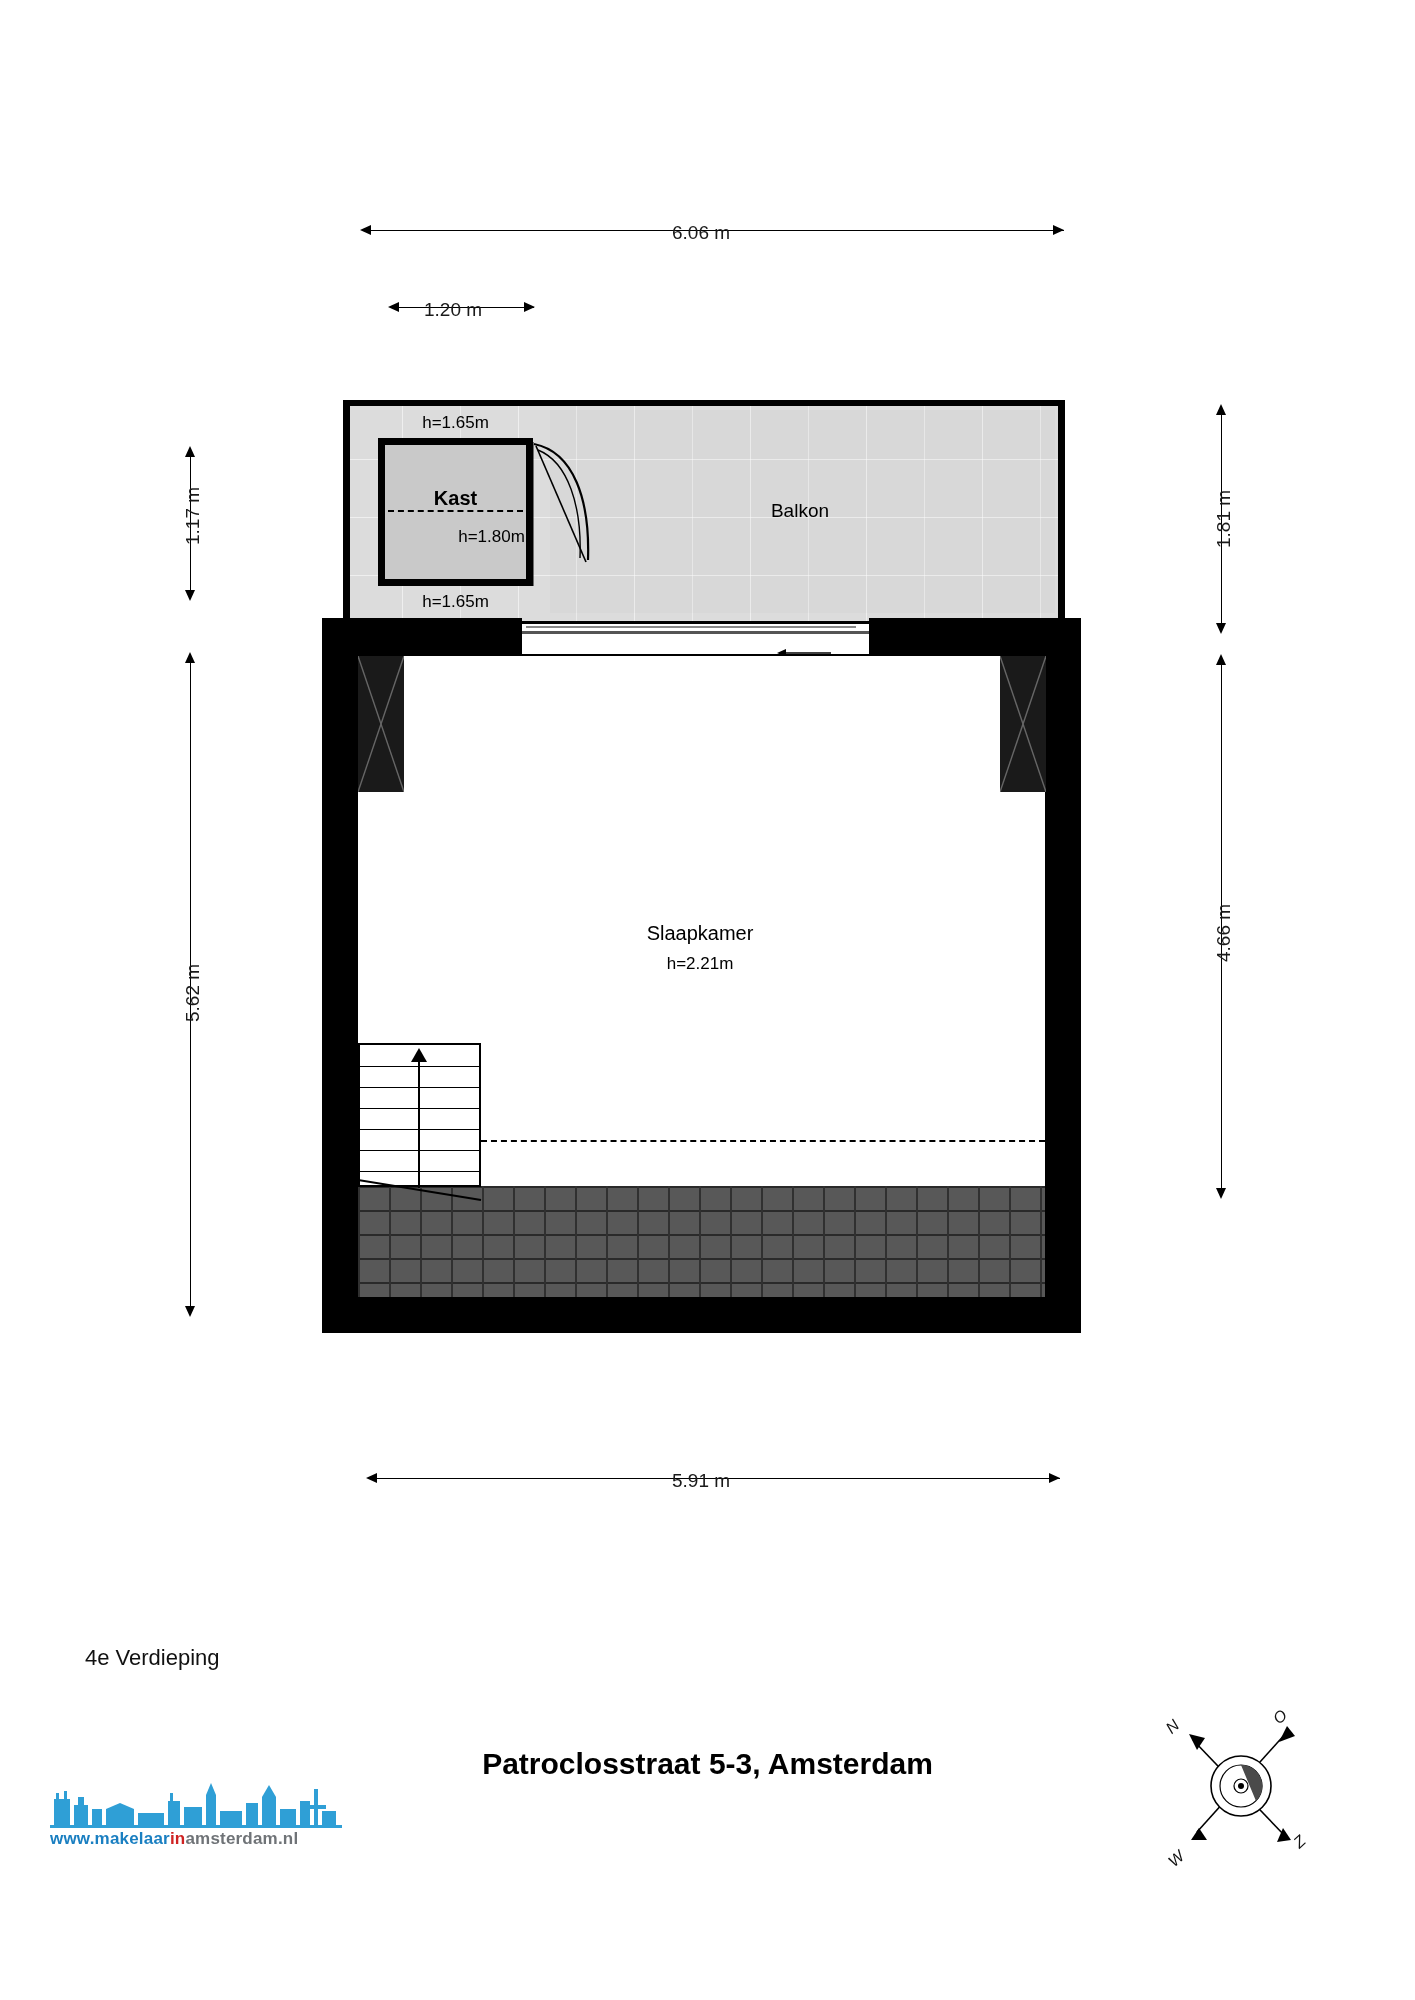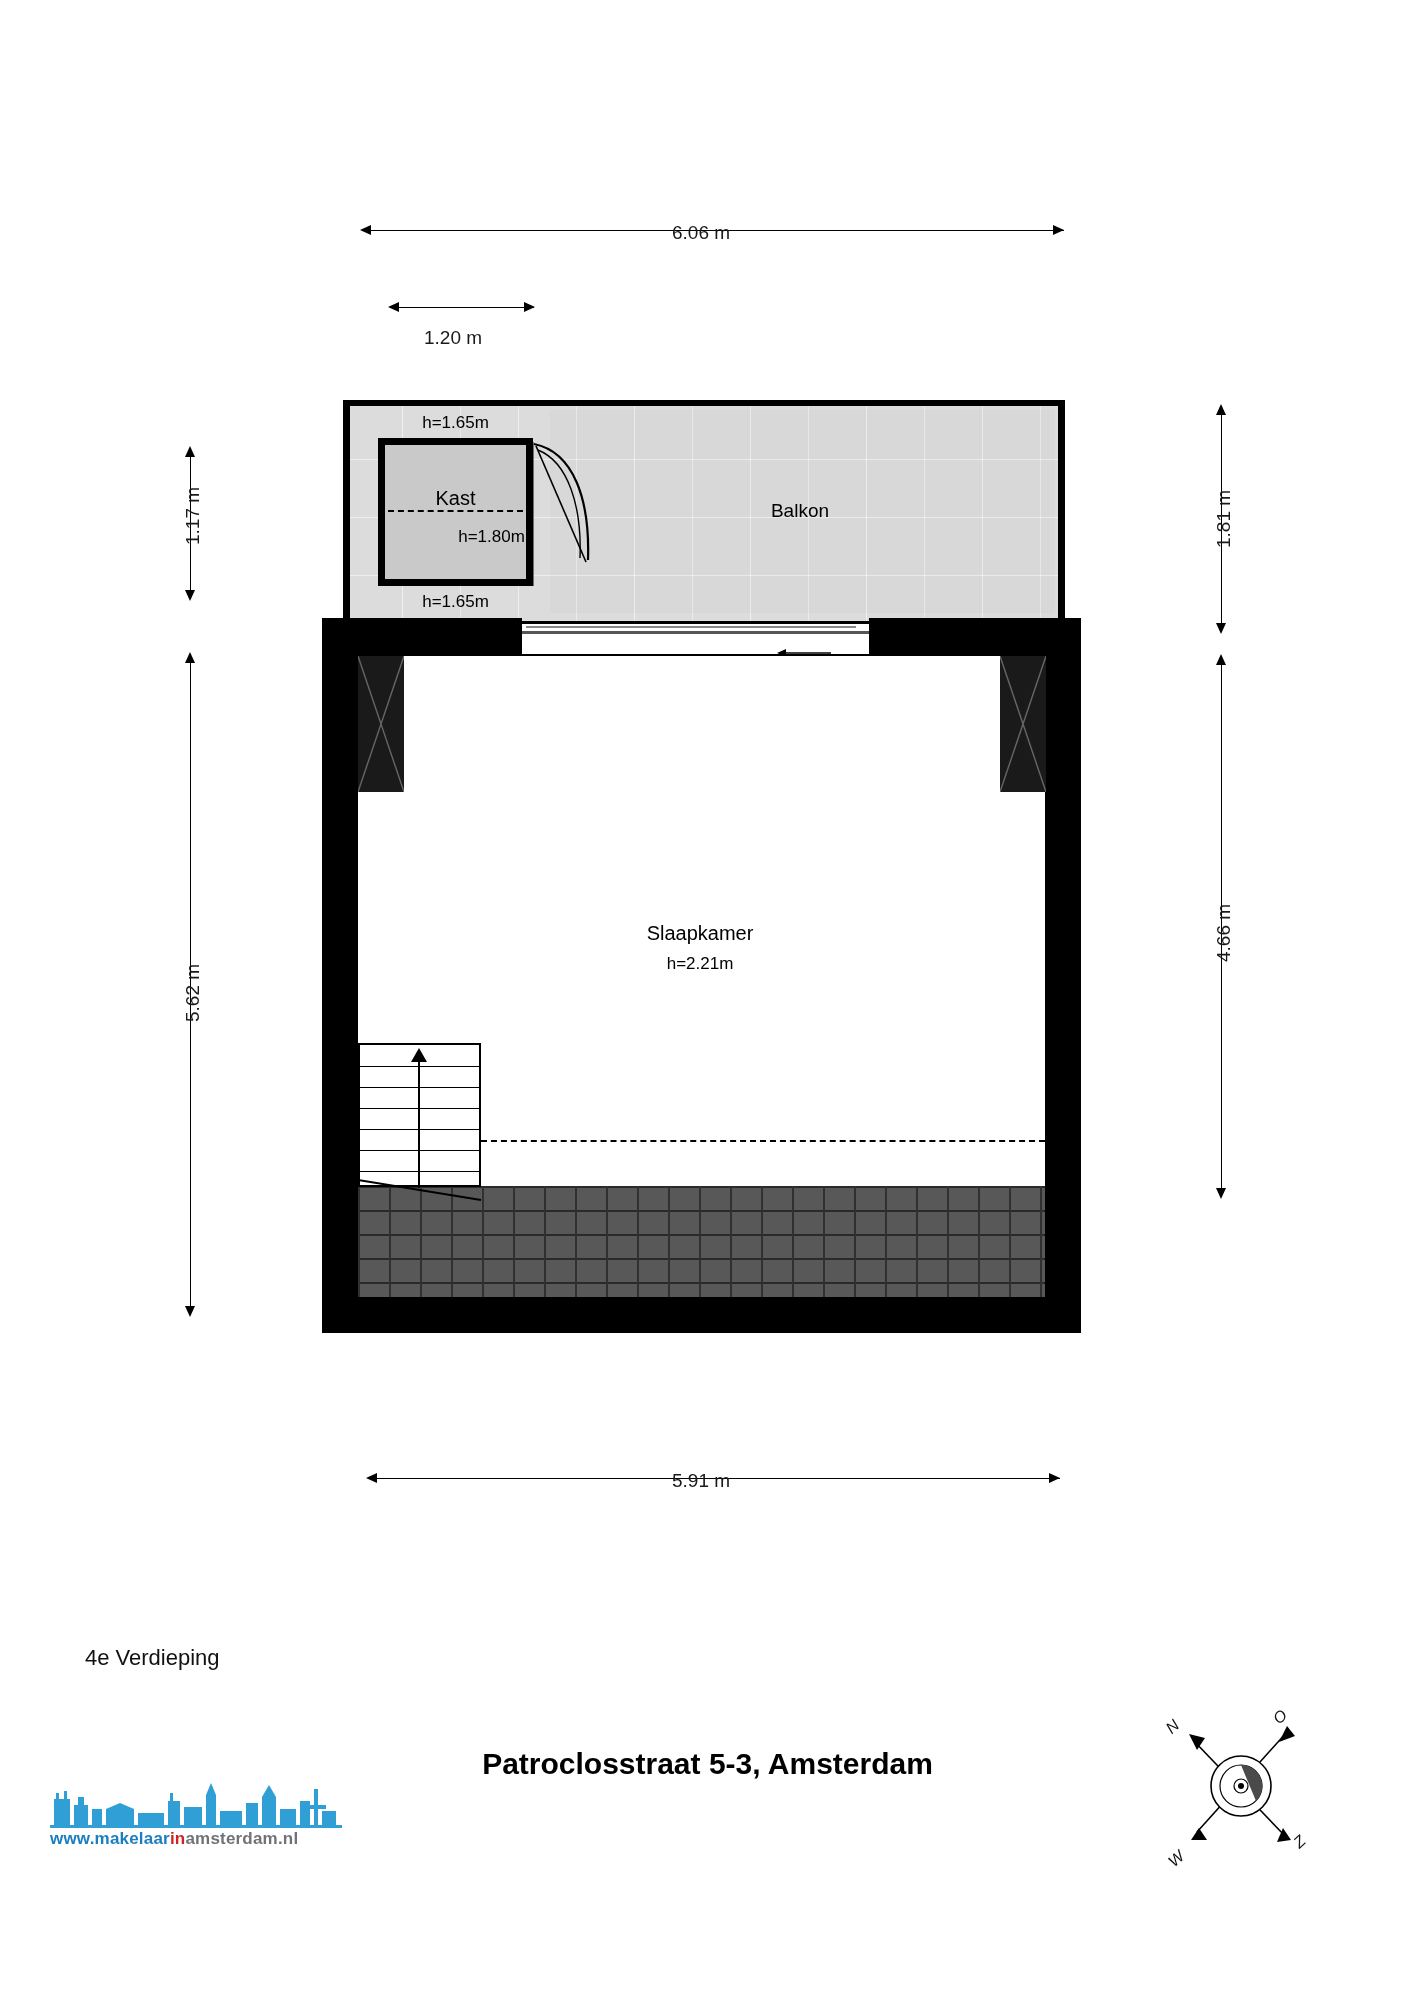--- a/index.html
+++ b/index.html
@@ -197,21 +197,21 @@
 <div class="page">
 
   <div class="dim-line-h" style="left:364px; top:230px; width:700px;"></div>
   <div class="arrow arrow-left" style="left:360px; top:225px;"></div>
   <div class="arrow arrow-right" style="left:1053px; top:225px;"></div>
   <div class="dim-label" style="left:672px; top:222px;">6.06 m</div>
 
   <div class="dim-line-h" style="left:392px; top:307px; width:142px;"></div>
   <div class="arrow arrow-left" style="left:388px; top:302px;"></div>
   <div class="arrow arrow-right" style="left:524px; top:302px;"></div>
-  <div class="dim-label" style="left:424px; top:299px;margin-top:28px;">1.20 m</div>
+  <div class="dim-label" style="left:424px; top:299px;">1.20 m</div>
 
   <div class="dim-line-v" style="left:190px; top:452px; height:140px;"></div>
   <div class="arrow arrow-up" style="left:185px; top:446px;"></div>
   <div class="arrow arrow-down" style="left:185px; top:590px;"></div>
   <div class="dim-label vert" style="left:182px; top:545px; transform:rotate(-90deg);">1.17 m</div>
 
   <div class="dim-line-v" style="left:190px; top:658px; height:650px;"></div>
   <div class="arrow arrow-up" style="left:185px; top:652px;"></div>
   <div class="arrow arrow-down" style="left:185px; top:1306px;"></div>
   <div class="dim-label vert" style="left:182px; top:1022px; transform:rotate(-90deg);">5.62 m</div>
@@ -248,21 +248,21 @@
     <div class="dashed-h" style="left:388px; top:510px; width:135px; border-top:2px dashed #000;"></div>
 
     <svg class="abs" style="left:528px; top:440px;" width="70" height="148">
       <path d="M4,2 L4,146" stroke="#000" stroke-width="3" fill="none"></path>
       <path d="M6,4 C46,12 62,60 60,120" stroke="#000" stroke-width="2.2" fill="none"></path>
       <path d="M8,6 L58,122" stroke="#000" stroke-width="1.6" fill="none"></path>
       <path d="M10,10 C40,22 54,66 52,118" stroke="#000" stroke-width="1.4" fill="none"></path>
     </svg>
 
     <div class="plan-text small" style="left:378px; top:413px; width:155px;">h=1.65m</div>
-    <div class="plan-text" style="left:378px; top:487px; width:155px; font-size:20px;">Kast</div>
+    <div class="plan-text" style="left:378px; top:487px; width:155px; font-size:20px;font-weight:bold;">Kast</div>
     <div class="plan-text small" style="left:378px; top:527px; width:155px;padding-left:36px;">h=1.80m</div>
     <div class="plan-text small" style="left:378px; top:592px; width:155px;">h=1.65m</div>
 
     <div class="plan-text" style="left:660px; top:500px; width:280px;">Balkon</div>
 
     <div class="wall" style="left:322px; top:618px; width:200px; height:38px;"></div>
     <div class="wall" style="left:869px; top:618px; width:212px; height:38px;"></div>
 
     <div class="abs" style="left:522px; top:622px; width:347px; height:30px; background:#ffffff; border-top:2px solid #000; border-bottom:2px solid #000;"></div>
     <div class="abs" style="left:522px; top:631px; width:347px; height:3px; background:#555;"></div>

